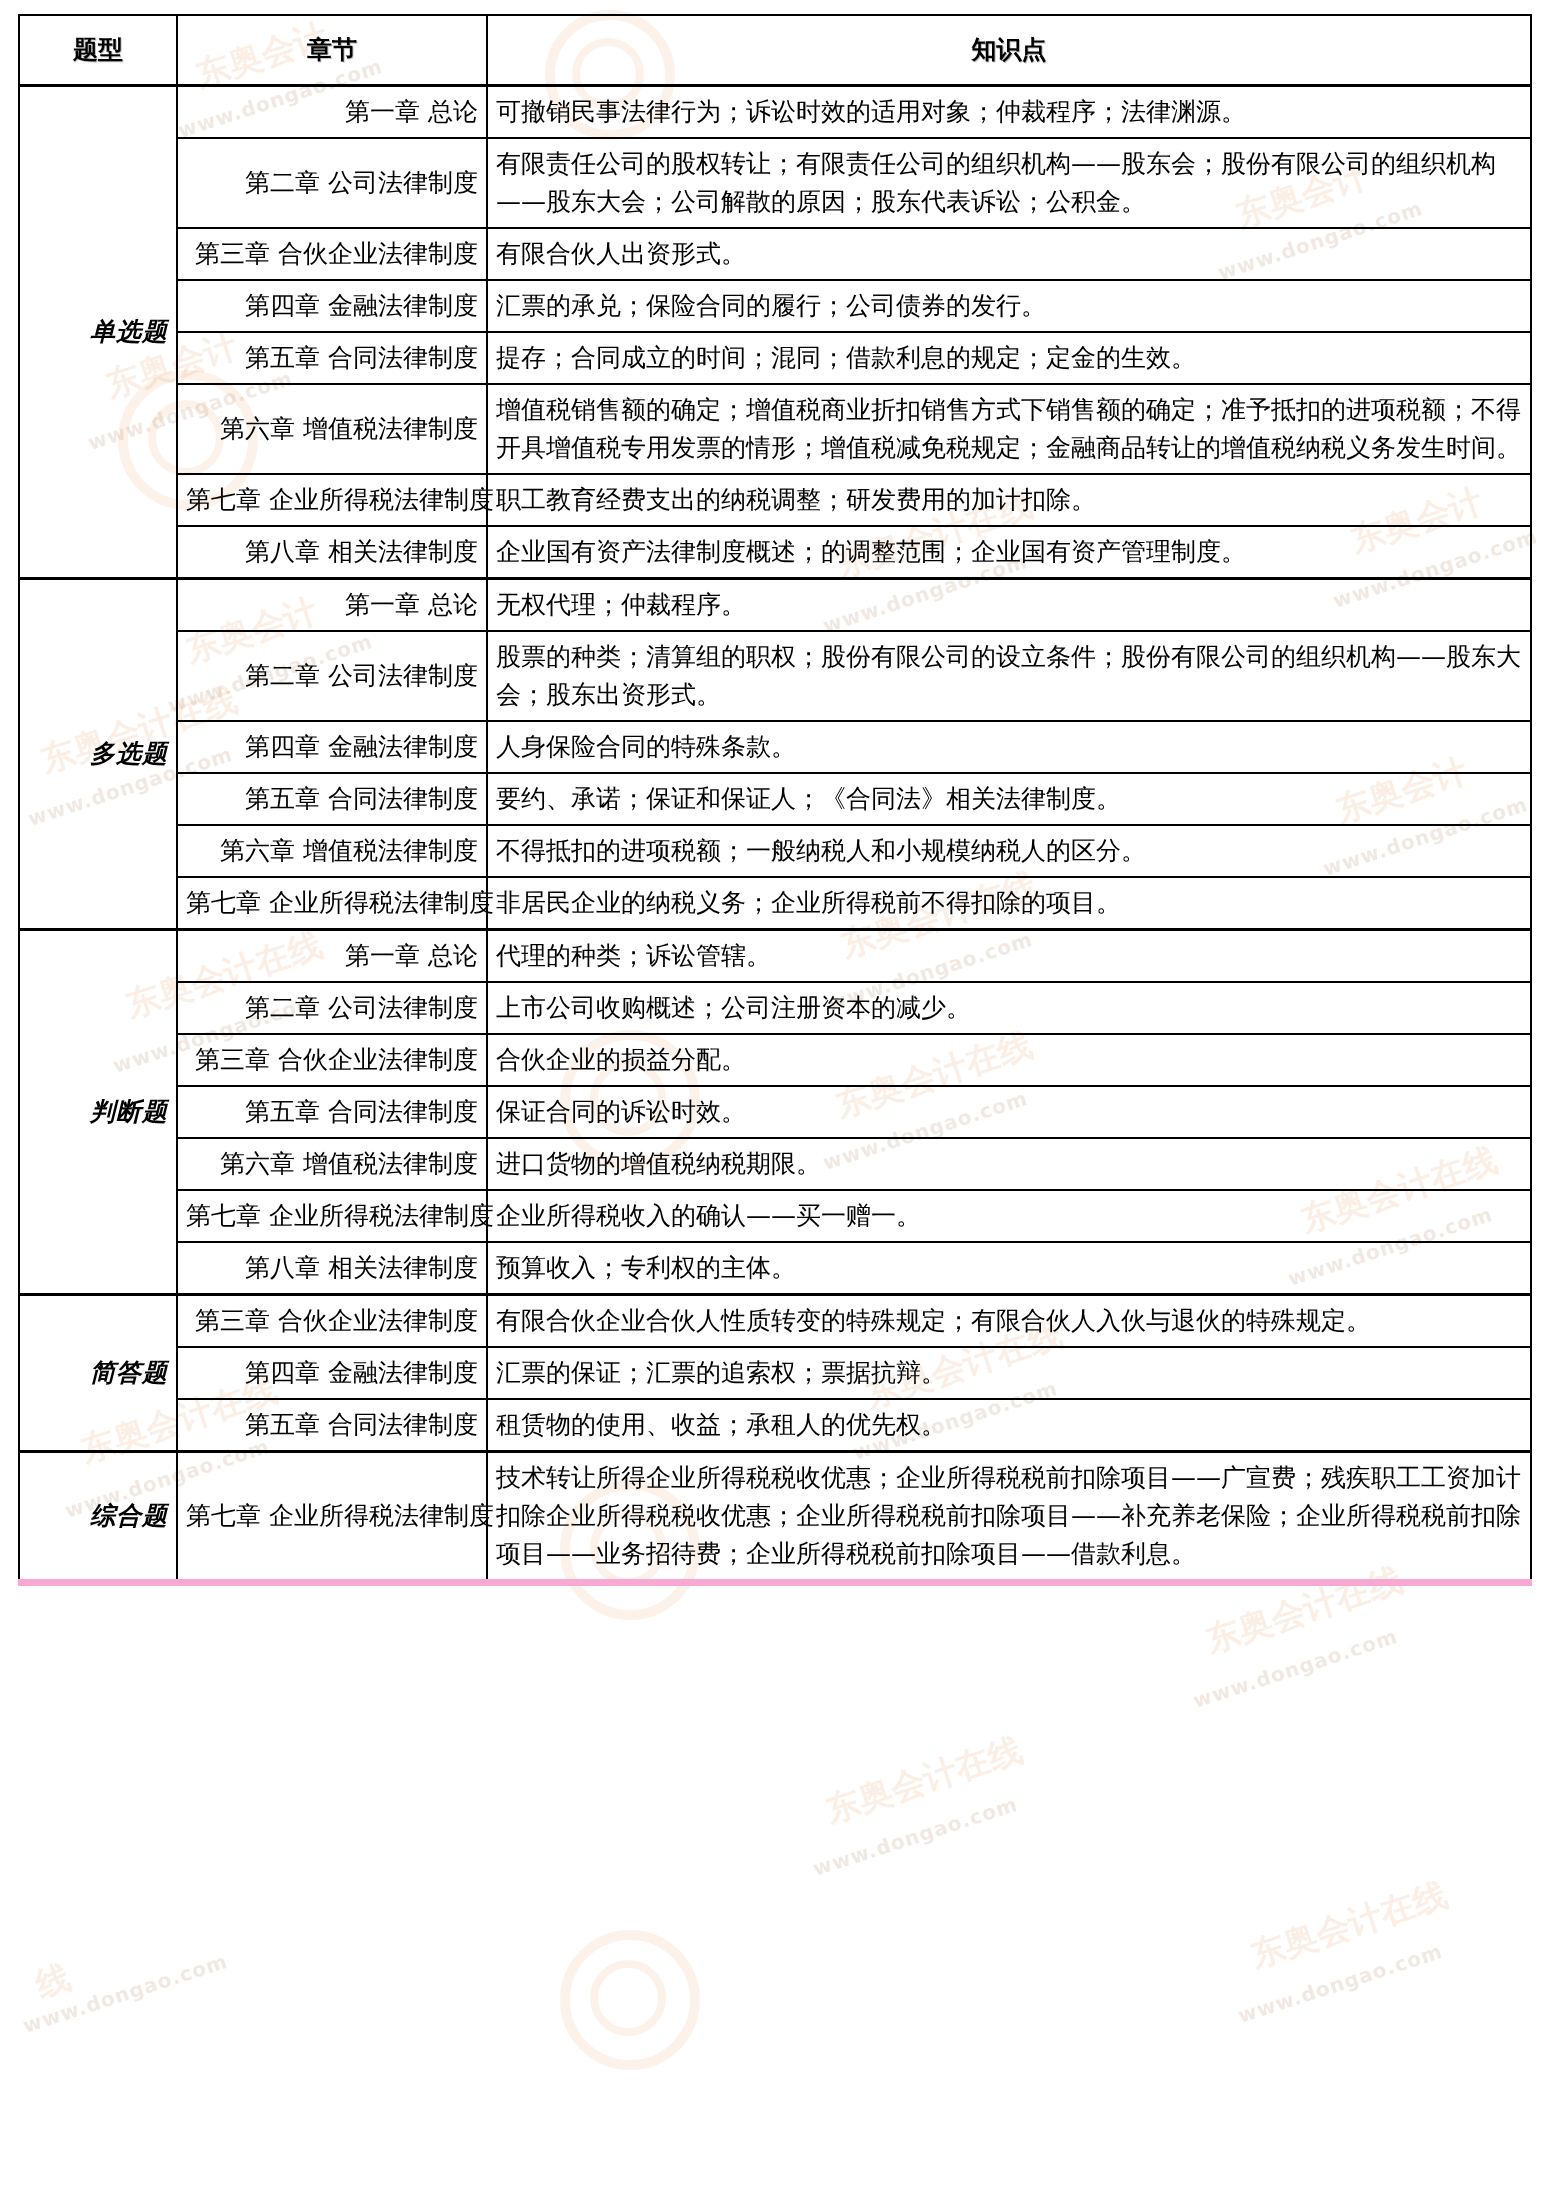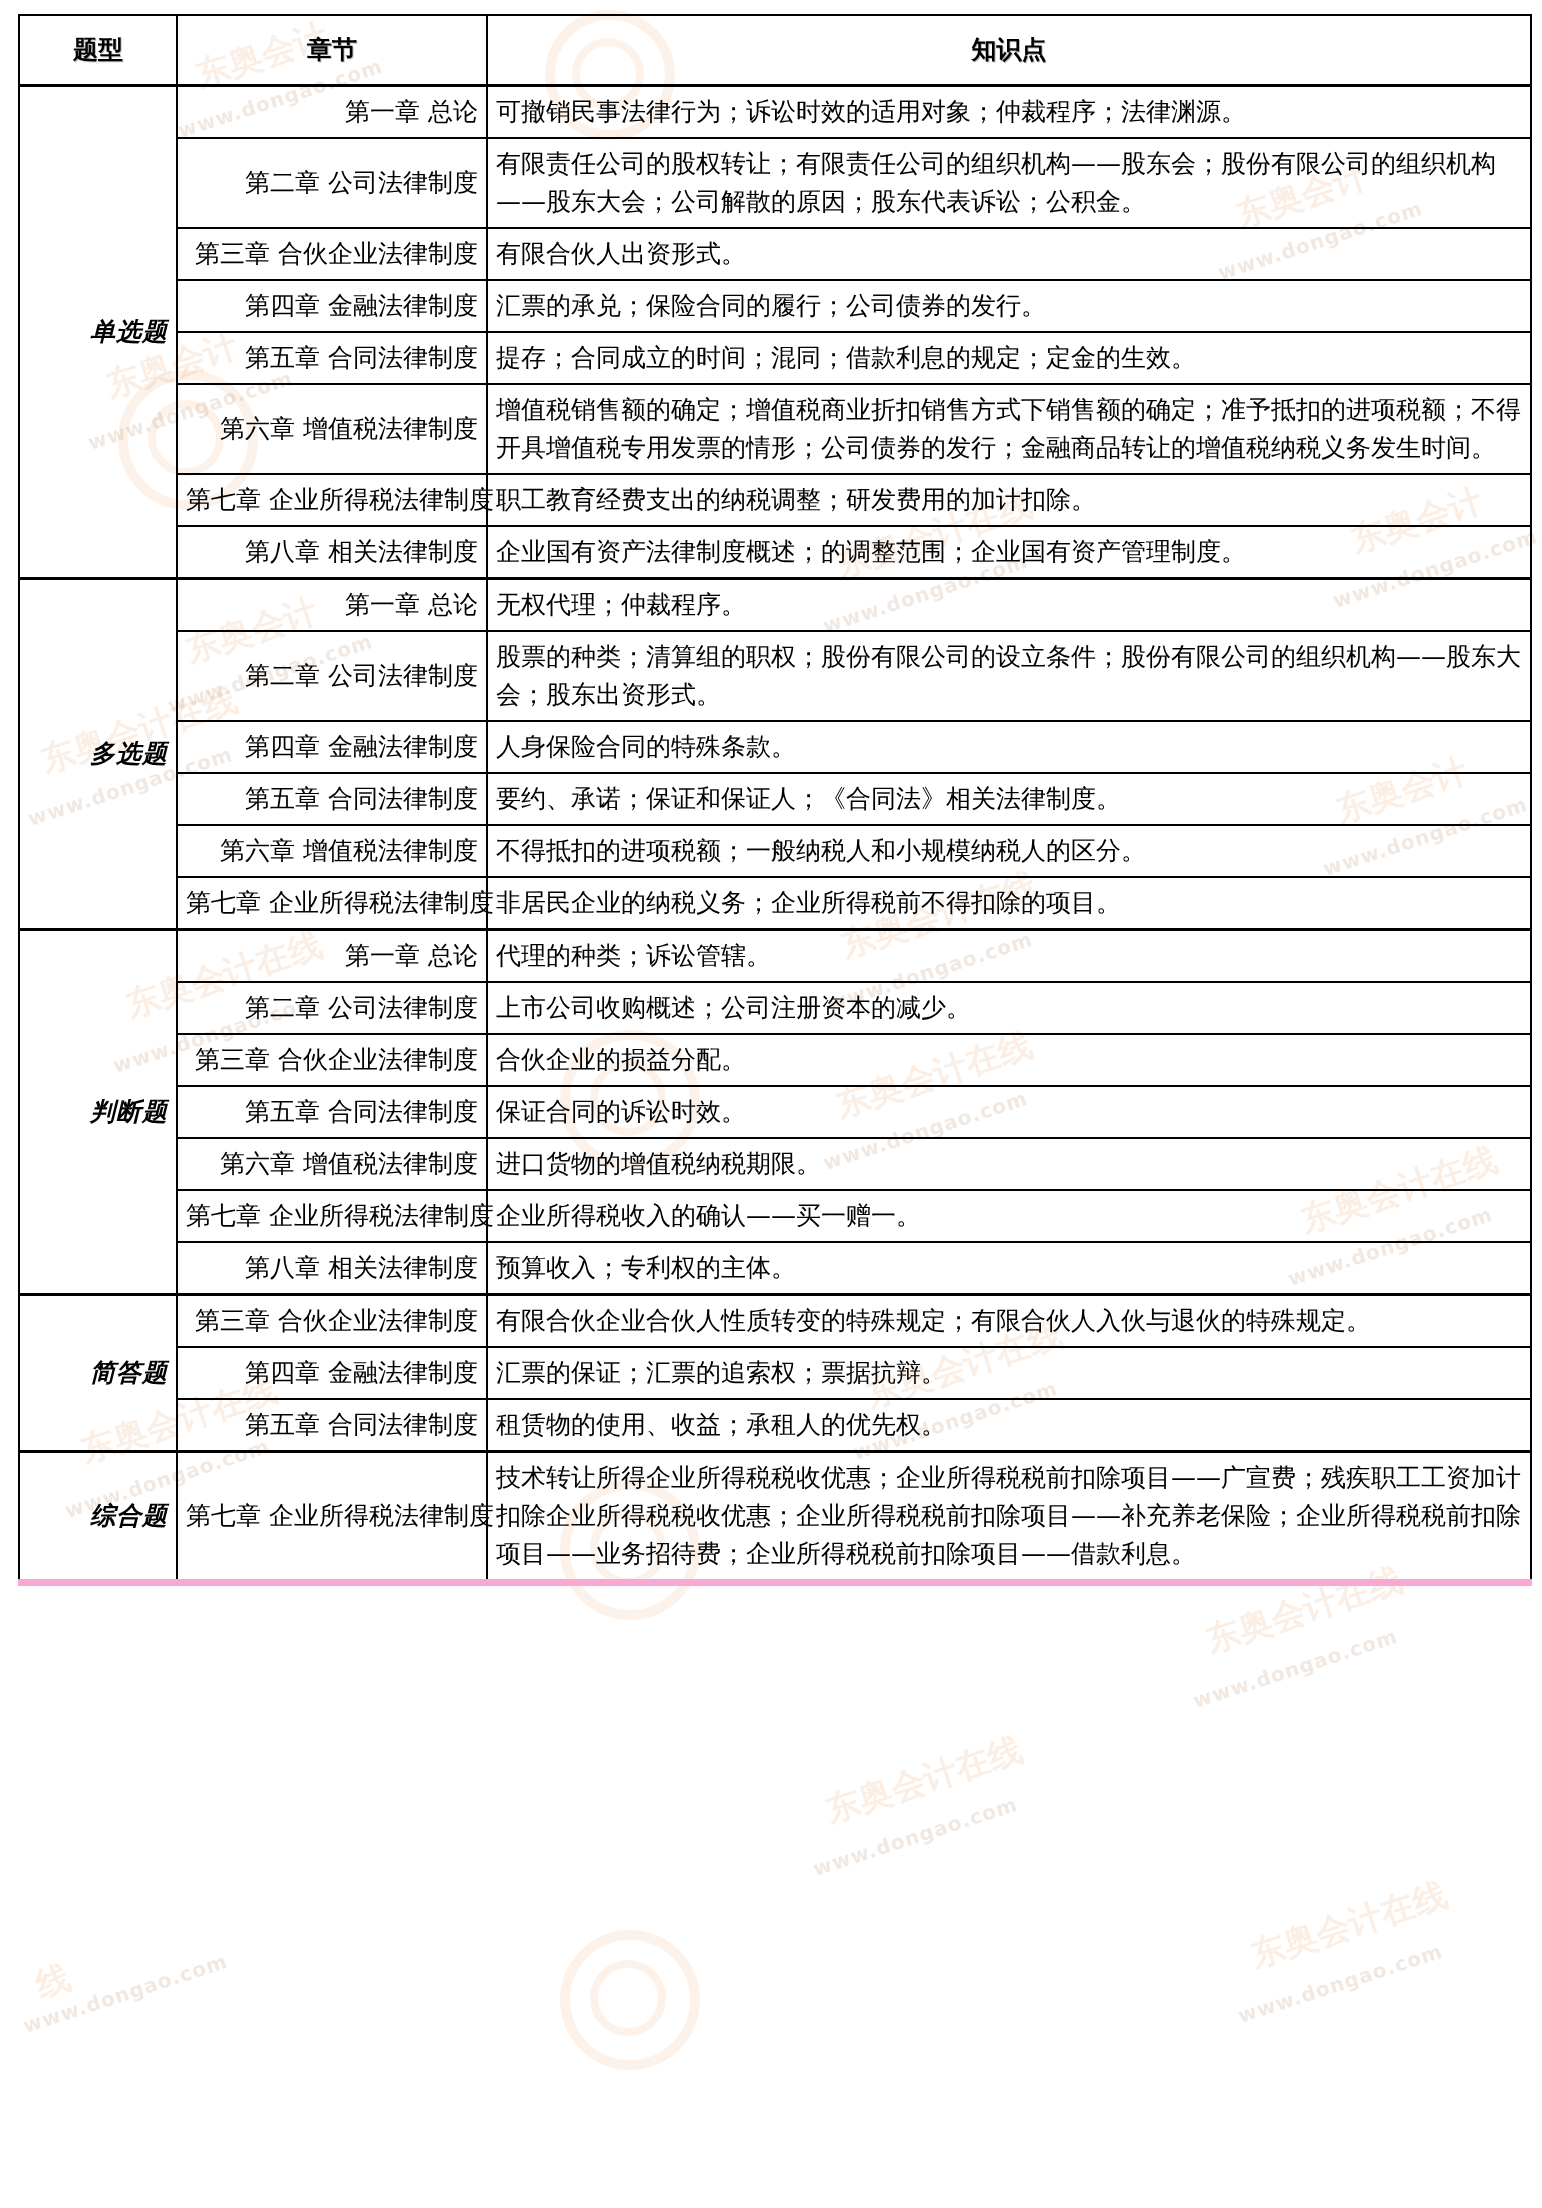--- a/index.html
+++ b/index.html
@@ -211,21 +211,21 @@
         <tr>
           <td class="chap-cell">第四章  金融法律制度</td>
           <td class="know-cell">汇票的承兑；保险合同的履行；公司债券的发行。</td>
         </tr>
         <tr>
           <td class="chap-cell">第五章 合同法律制度</td>
           <td class="know-cell">提存；合同成立的时间；混同；借款利息的规定；定金的生效。</td>
         </tr>
         <tr>
           <td class="chap-cell">第六章  增值税法律制度</td>
-          <td class="know-cell">增值税销售额的确定；增值税商业折扣销售方式下销售额的确定；准予抵扣的进项税额；不得开具增值税专用发票的情形；公司债券的发行；金融商品转让的增值税纳税义务发生时间。</td>
+          <td class="know-cell">增值税销售额的确定；增值税商业折扣销售方式下销售额的确定；准予抵扣的进项税额；不得开具增值税专用发票的情形；增值税减免税规定；金融商品转让的增值税纳税义务发生时间。</td>
         </tr>
         <tr>
           <td class="chap-cell">第七章  企业所得税法律制度</td>
           <td class="know-cell">职工教育经费支出的纳税调整；研发费用的加计扣除。</td>
         </tr>
         <tr>
           <td class="chap-cell">第八章  相关法律制度</td>
           <td class="know-cell">企业国有资产法律制度概述；的调整范围；企业国有资产管理制度。</td>
         </tr>
         <tr class="block-start">

